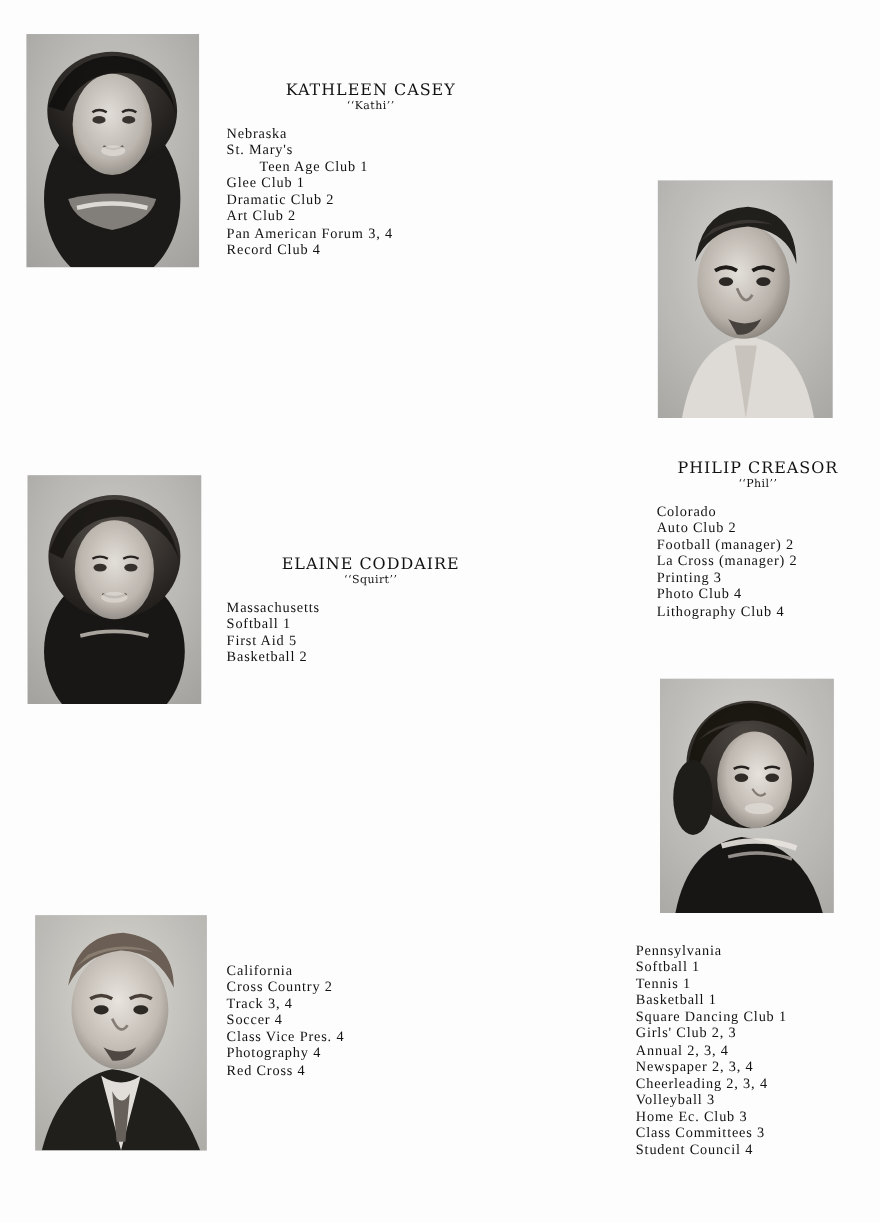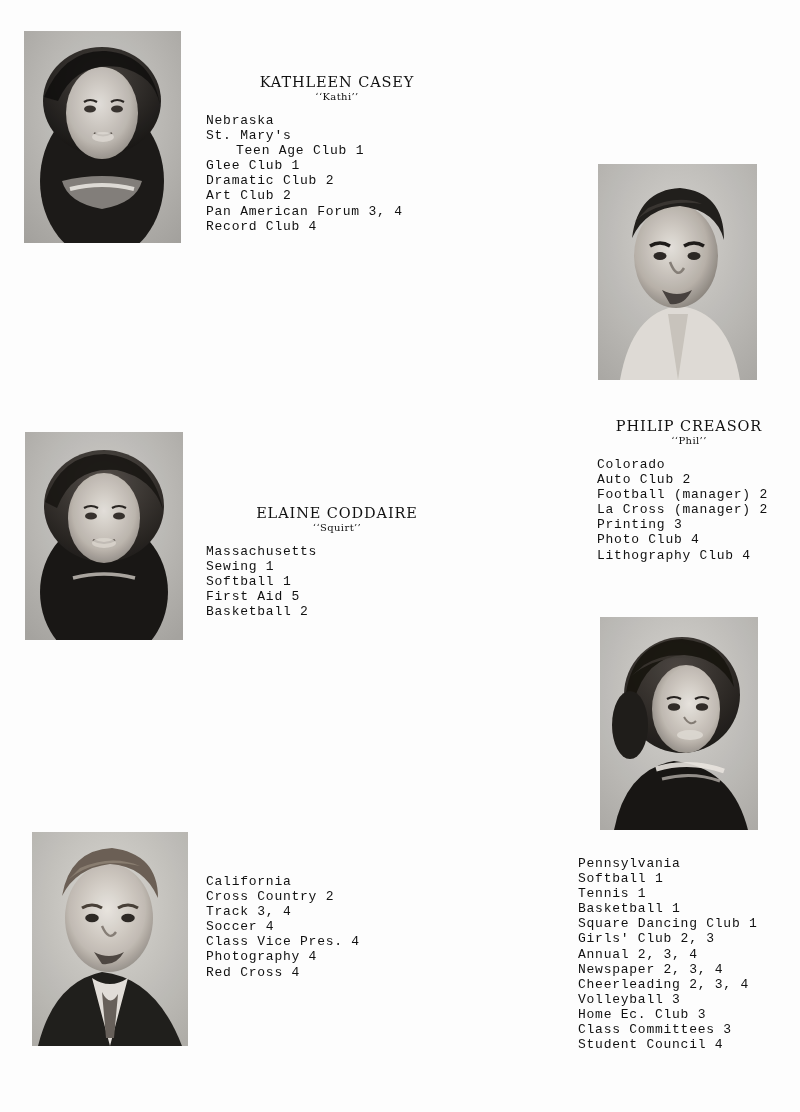--- a/index.html
+++ b/index.html
@@ -45,21 +45,21 @@
     letter-spacing: 0.4px;
     white-space: nowrap;
     color: #111;
     text-align: center;
     margin-top: 1px;
   }
   .entry-list {
     margin: 0;
     padding: 0;
     list-style: none;
-    font-family: Liberation Mono, monospace;
+    font-family: Liberation Serif, serif;
     font-size: 13px;
     letter-spacing: 0.75px;
     line-height: 15.1px;
     color: #111;
     white-space: nowrap;
   }
   .entry-list li.indent { padding-left: 30px; }
   .entry-gap { height: 11px; }
 
   
@@ -279,21 +279,20 @@
   </div>
 
   <div class="entry" id="entry-coddaire">
     <div class="hdr">
       <div class="entry-name">ELAINE CODDAIRE</div>
       <div class="entry-nick">‘‘Squirt’’</div>
     </div>
     <div class="entry-gap"></div>
     <ul class="entry-list">
         <li>Massachusetts</li>
-        <li>Sewing 1</li>
         <li>Softball 1</li>
         <li>First Aid 5</li>
         <li>Basketball 2</li>
       </ul>
   </div>
 
   <div class="entry" id="entry-coppa">
     <div class="entry-gap"></div>
     <ul class="entry-list">
         <li>California</li>

